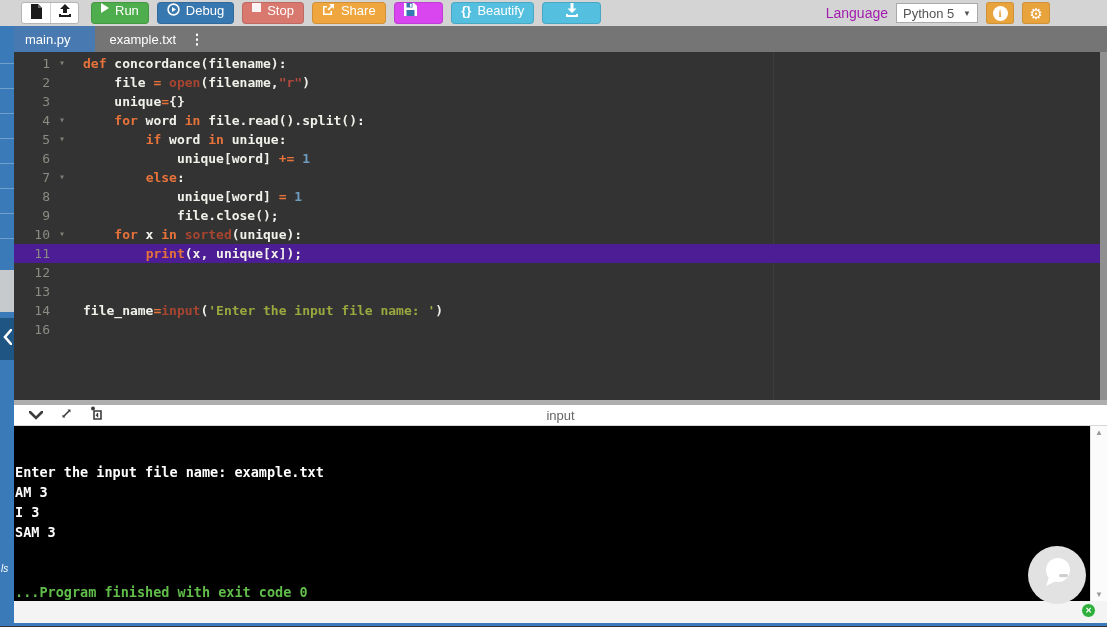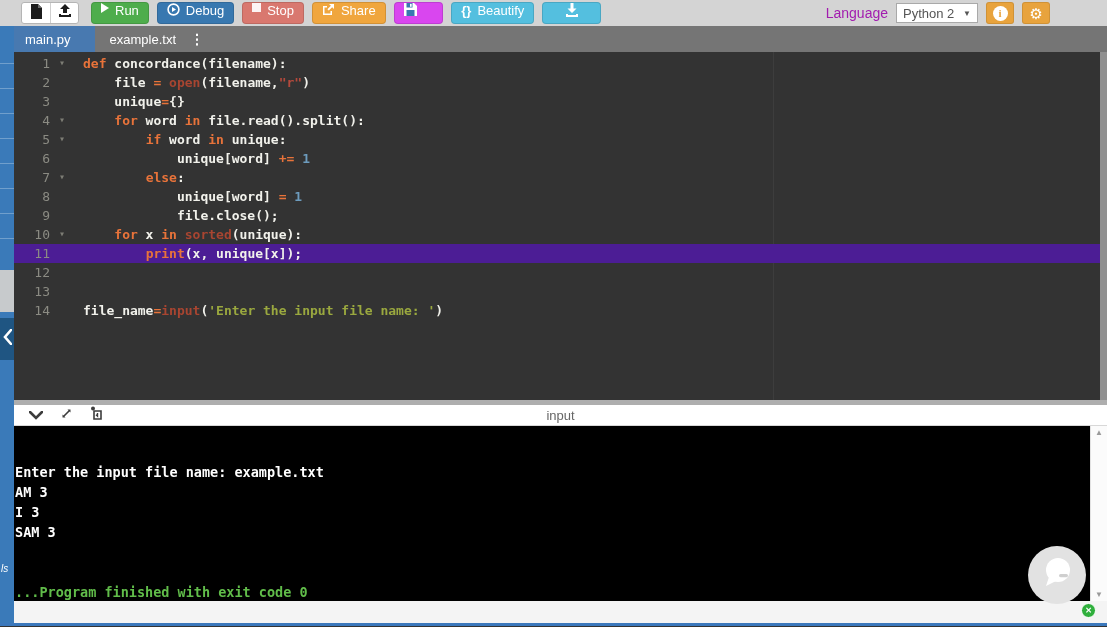--- a/index.html
+++ b/index.html
@@ -208,21 +208,21 @@
         <svg width="14" height="14" viewBox="0 0 14 14">
             <path d="M7 10L2.5 5.5h3V0h3v5.5h3z" fill="#fff"></path>
             <path d="M1 11v3h12v-3h-2v1H3v-1z" fill="#fff"></path>
           </svg>
       </span>
     </div>
 
     <div class="lang-area">
       <span class="lang-label">Language</span>
       <div class="lang-select">
-        <span>Python 2</span>
+        <span>Python 5</span>
         <span class="caret">▼</span>
       </div>
       <div class="sq-btn">
         <span class="info-circle">i</span>
       </div>
       <div class="sq-btn last">
         <span class="gear">⚙</span>
       </div>
     </div>
   </div>
@@ -269,20 +269,21 @@
         <div class="code-row"><div class="gutter-cell"><span class="gutter-num">5</span><span class="fold">▾</span></div><div class="code-cell"><span class="tok-pl">        </span><span class="tok-kw">if</span><span class="tok-pl"> word </span><span class="tok-kw">in</span><span class="tok-pl"> unique:</span></div></div>
         <div class="code-row"><div class="gutter-cell"><span class="gutter-num">6</span></div><div class="code-cell"><span class="tok-pl">            unique[word] </span><span class="tok-op">+=</span><span class="tok-pl"> </span><span class="tok-num">1</span></div></div>
         <div class="code-row"><div class="gutter-cell"><span class="gutter-num">7</span><span class="fold">▾</span></div><div class="code-cell"><span class="tok-pl">        </span><span class="tok-kw">else</span><span class="tok-pl">:</span></div></div>
         <div class="code-row"><div class="gutter-cell"><span class="gutter-num">8</span></div><div class="code-cell"><span class="tok-pl">            unique[word] </span><span class="tok-op">=</span><span class="tok-pl"> </span><span class="tok-num">1</span></div></div>
         <div class="code-row"><div class="gutter-cell"><span class="gutter-num">9</span></div><div class="code-cell"><span class="tok-pl">            file.close();</span></div></div>
         <div class="code-row"><div class="gutter-cell"><span class="gutter-num">10</span><span class="fold">▾</span></div><div class="code-cell"><span class="tok-pl">    </span><span class="tok-kw">for</span><span class="tok-pl"> x </span><span class="tok-kw">in</span><span class="tok-pl"> </span><span class="tok-fn">sorted</span><span class="tok-pl">(unique):</span></div></div>
         <div class="code-row active"><div class="gutter-cell"><span class="gutter-num">11</span></div><div class="code-cell"><span class="tok-pl">        </span><span class="tok-kw">print</span><span class="tok-pl">(x, unique[x]);</span></div></div>
         <div class="code-row"><div class="gutter-cell"><span class="gutter-num">12</span></div><div class="code-cell"></div></div>
         <div class="code-row"><div class="gutter-cell"><span class="gutter-num">13</span></div><div class="code-cell"></div></div>
         <div class="code-row"><div class="gutter-cell"><span class="gutter-num">14</span></div><div class="code-cell"><span class="tok-pl">file_name</span><span class="tok-op">=</span><span class="tok-fn">input</span><span class="tok-pl">(</span><span class="tok-sg">'Enter the input file name: '</span><span class="tok-pl">)</span></div></div>
+        <div class="code-row"><div class="gutter-cell"><span class="gutter-num">16</span></div><div class="code-cell"></div></div>
       </div>
   </div>
   <div class="editor-scroll"></div>
 
   <div class="console-sep"></div>
   <div class="console-header">
     <div class="ch-icon">
       <span>
         <svg width="14" height="9" viewBox="0 0 14 9">
             <path d="M1 1l6 6 6-6" fill="none" stroke="#3c3c3c" stroke-width="2.6" stroke-linecap="round"></path>

